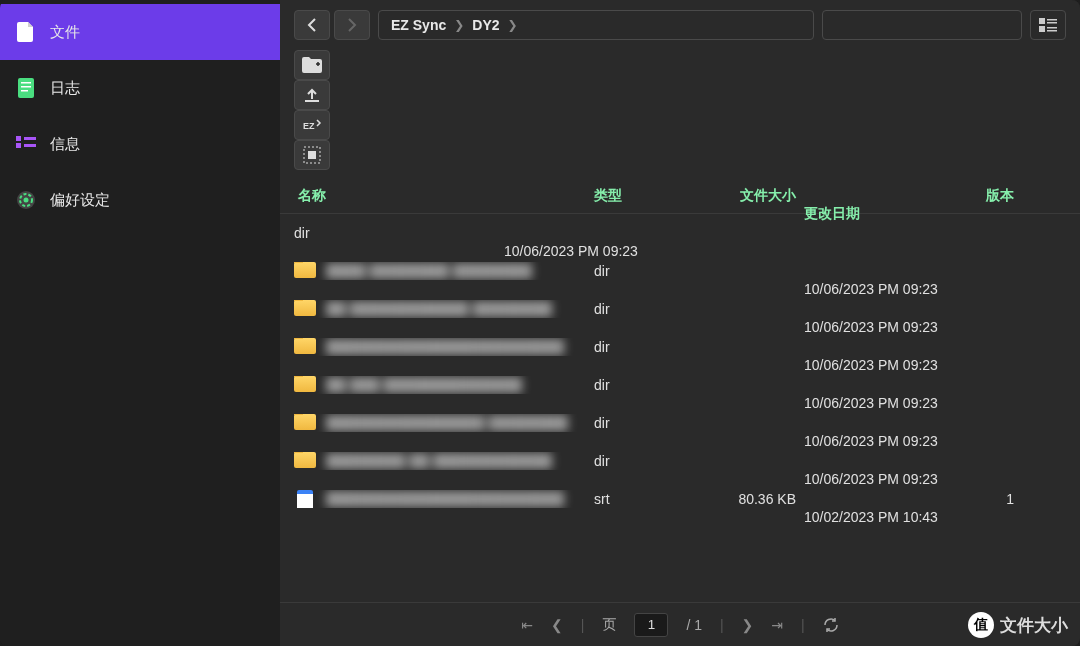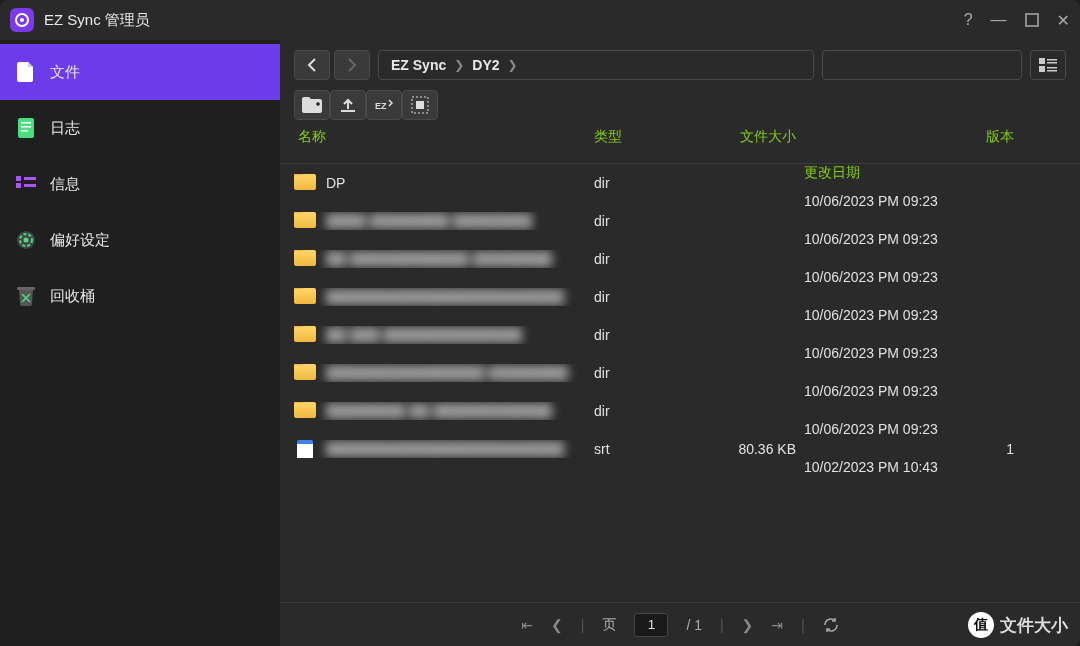--- a/index.html
+++ b/index.html
@@ -28,25 +28,25 @@
 .tb-btn { width: 36px; height: 30px; background: #3a3a3a; border: 1px solid #4a4a4a; border-radius: 4px; display: flex; align-items: center; justify-content: center; cursor: pointer; color: #ddd; font-size: 14px; }
 .tb-btn.disabled { color: #666; cursor: default; }
 .nav-group { display: flex; gap: 4px; }
 .breadcrumb { flex: 1; height: 30px; border: 1px solid #4a4a4a; border-radius: 4px; display: flex; align-items: center; padding: 0 12px; gap: 8px; font-size: 14px; }
 .bc-seg { cursor: pointer; font-weight: 600; }
 .bc-sep { color: #888; font-size: 12px; }
 .search { width: 200px; height: 30px; border: 1px solid #4a4a4a; border-radius: 4px; display: flex; align-items: center; padding: 0 8px; gap: 6px; color: #777; }
 .search input { flex: 1; background: transparent; border: none; color: #ddd; outline: none; font-size: 13px; }
 .view-btn { width: 36px; height: 30px; border: 1px solid #4a4a4a; border-radius: 4px; display: flex; align-items: center; justify-content: center; cursor: pointer; }
 
-.action-row { display: flex; padding: 0 14px 8px; }
+.action-row { display: flex; padding: 0 14px 8px; flex-direction: column; }
 
 
 .table-wrap { flex: 1; overflow: auto; }
-.thead { display: flex; padding: 0 14px; height: 36px; align-items: flex-start; border-bottom: 1px solid #3a3a3a; font-size: 14px; color: #84cc16; }
+.thead { display: flex; padding: 0 14px; height: 36px; align-items: center; border-bottom: 1px solid #3a3a3a; font-size: 14px; color: #86efac; font-weight: bold; }
 .col-name { width: 300px; padding-left: 4px; }
 .col-type { width: 100px; }
 .col-size { width: 110px; text-align: right; padding-right: 8px; }
 .col-date { width: 160px; margin-top: 36px; }
 .col-ver { width: 50px; text-align: right; }
 .trow { display: flex; padding: 0 14px; height: 38px; align-items: center; font-size: 14px; color: #e0e0e0; cursor: pointer; }
 .file-icon { width: 22px; height: 18px; margin-right: 10px; flex-shrink: 0; }
 .folder-shape { width: 22px; height: 16px; background: linear-gradient(#ffd668, #f0b840); border-radius: 2px; position: relative; }
 .folder-shape::before { content: ""; position: absolute; top: -3px; left: 0; width: 9px; height: 4px; background: #f0b840; border-radius: 2px 2px 0 0; }
 .srt-shape { width: 16px; height: 20px; background: #fff; border-radius: 2px; position: relative; border-top: 4px solid #3b82f6; margin-left: 3px; }
@@ -63,36 +63,20 @@
 
 .watermark { position: absolute; right: 12px; bottom: 8px; display: flex; align-items: center; gap: 6px; color: #ddd; font-size: 17px; font-weight: 600; pointer-events: none; }
 .wm-badge { width: 26px; height: 26px; border-radius: 50%; background: #fff; color: #000; display: flex; align-items: center; justify-content: center; font-size: 14px; font-weight: 900; }
 
 svg { display: block; }
 </style>
 </head>
 <body>
 
 <div class="window">
-  <div class="titlebar">
-    <div class="logo">
-        <div class="logo-inner"></div>
-      </div>
-    <div class="title">EZ Sync 管理员</div>
-    <div class="win-controls">
-      <span class="win-btn">?</span>
-      <span class="win-btn">—</span>
-      <span class="win-btn">
-        <svg width="14" height="14" viewBox="0 0 14 14">
-            <rect x="1" y="1" width="12" height="12" fill="none" stroke="#aaa" stroke-width="1.5"></rect>
-          </svg>
-      </span>
-      <span class="win-btn">✕</span>
-    </div>
-  </div>
 
   <div class="body">
     <div class="sidebar">
       <div class="sb-item active">
         <span class="sb-icon">
             <svg width="18" height="20" viewBox="0 0 18 20">
               <path d="M2 0h9l5 5v13a2 2 0 0 1-2 2H2a2 2 0 0 1-2-2V2a2 2 0 0 1 2-2z" fill="#fff"></path>
               <path d="M11 0v5h5z" fill="#d0d0d0"></path>
             </svg>
           </span>
@@ -122,30 +106,20 @@
       </div>
       <div class="sb-item">
         <span class="sb-icon">
             <svg width="20" height="20" viewBox="0 0 20 20">
               <circle cx="10" cy="10" r="9" fill="#444"></circle>
               <circle cx="10" cy="10" r="6" fill="none" stroke="#4ade80" stroke-width="2" stroke-dasharray="3 2"></circle>
               <circle cx="10" cy="10" r="2.5" fill="#4ade80"></circle>
             </svg>
           </span>
         <span>偏好设定</span>
-      </div>
-      <div class="sb-item">
-        <span class="sb-icon">
-            <svg width="18" height="20" viewBox="0 0 18 20">
-              <path d="M2 4h14l-1 14a2 2 0 0 1-2 2H5a2 2 0 0 1-2-2z" fill="#555"></path>
-              <rect x="0" y="1" width="18" height="3" rx="1" fill="#666"></rect>
-              <path d="M5 8l8 8M13 8l-8 8" stroke="#4ade80" stroke-width="1.5"></path>
-            </svg>
-          </span>
-        <span>回收桶</span>
       </div>
     </div>
 
     <div class="main">
       <div class="toolbar">
         <div class="nav-group">
           <div class="tb-btn">
               <svg width="10" height="14" viewBox="0 0 10 14">
                 <path d="M8 1L2 7l6 6" fill="none" stroke="#ddd" stroke-width="2"></path>
               </svg>
@@ -211,26 +185,20 @@
       <div class="table-wrap">
         <div class="thead">
           <div class="col-name">名称</div>
           <div class="col-type">类型</div>
           <div class="col-size">文件大小</div>
           <div class="col-date">更改日期</div>
           <div class="col-ver">版本</div>
         </div>
         <div id="tbody">
             <div class="trow">
-              <div class="name-cell">
-                <div class="file-icon">
-                  <div class="folder-shape"></div>
-                </div>
-                <span class="name-text">DP</span>
-              </div>
               <div class="col-type">dir</div>
               <div class="col-size"></div>
               <div class="col-date">10/06/2023 PM 09:23</div>
               <div class="col-ver"></div>
             </div>
             <div class="trow">
               <div class="name-cell">
                 <div class="file-icon">
                   <div class="folder-shape"></div>
                 </div>

